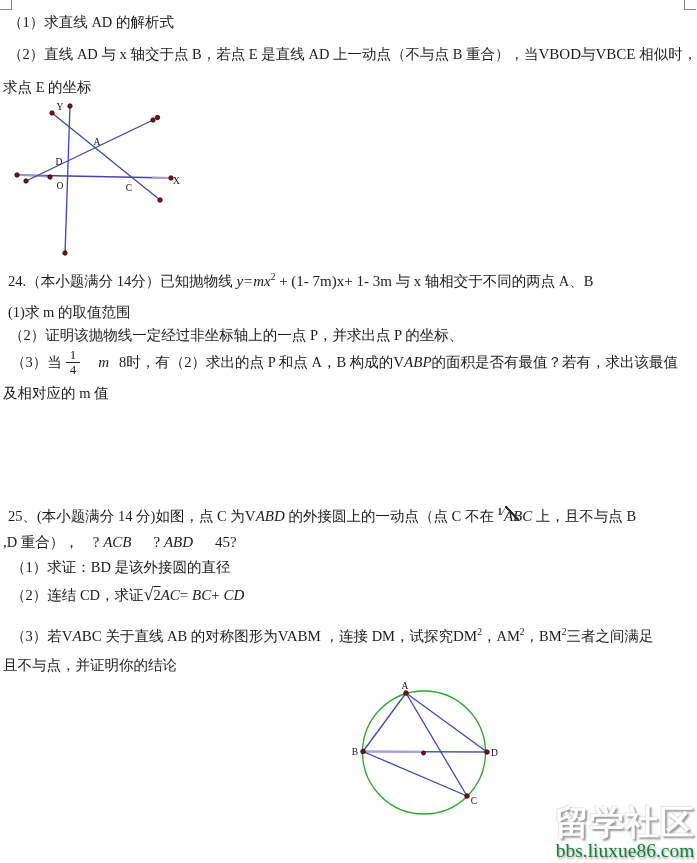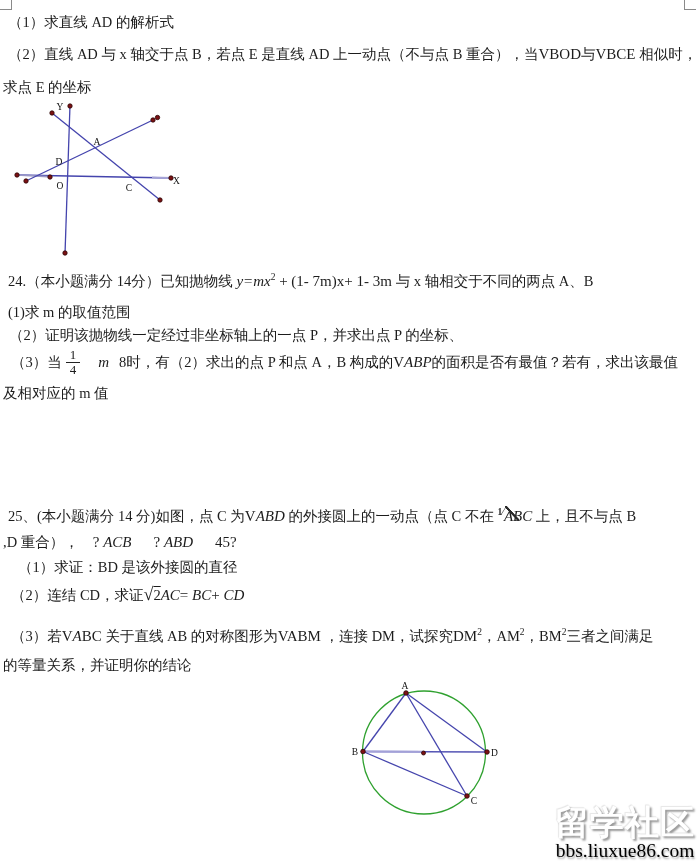--- a/index.html
+++ b/index.html
@@ -27,21 +27,21 @@
   .sqrt-rad { font-family:"Liberation Serif",serif; text-decoration:overline; }
   .corner-tl { position:absolute; left:0; top:0; width:11px; height:9px;
     border-right:1px solid #8a8a8a; border-bottom:1px solid #8a8a8a; }
   .corner-tr { position:absolute; right:1px; top:0; width:11px; height:9px;
     border-left:1px solid #8a8a8a; border-bottom:1px solid #8a8a8a; }
   .fig { position:absolute; }
   .fig text { font-family:"Liberation Serif",serif; fill:#111; font-size:9.5px; }
   .watermark { position:absolute; right:2px; bottom:1px; text-align:center; pointer-events:none; }
   .wm-title { font-size:34px; font-weight:bold; letter-spacing:1px; color:#ffffff;
     text-shadow:2px 2px 2px #9a9a9a, -1px -1px 1px #e6e6e6, 0 0 1px #cccccc; line-height:48px; }
-  .wm-url { font-size:19.5px; color:#000000; margin-top:-6px;
+  .wm-url { font-size:19.5px; color:#15803d; margin-top:-6px;
     text-shadow:1px 2px 2px #a6a6a6, -1px -1px 1px #eeeeee; line-height:20px; }
 </style>
 </head>
 <body>
 
 <div class="page">
 
   <div class="corner-tl"></div>
   <div class="corner-tr"></div>
 
@@ -110,31 +110,31 @@
   <div class="line" style="left:3px; top:384px;">
     <span>及相对应的 m 值</span>
   </div>
 
   <div class="line" style="left:8px; top:503px;">
     <span>25、(本小题满分 14 分)如图，点 C 为</span><span class="tri">V</span><span class="math">ABD</span><span> 的外接圆上的一动点（点 C 不在 </span><span class="arc-sup">1⁄</span><span class="arc">ABC</span><span> 上，且不与点 B</span>
   </div>
   <div class="line" style="left:3px; top:533px;">
     <span>,D 重合），</span><span class="tri gap-md">? </span><span class="math">ACB</span><span class="tri gap-lg">? </span><span class="math">ABD</span><span class="tri gap-lg">45?</span>
   </div>
-  <div class="line" style="left:11px; top:558px;margin-left:7px;">
+  <div class="line" style="left:11px; top:558px;">
     <span>（1）求证：BD 是该外接圆的直径</span>
   </div>
   <div class="line" style="left:11px; top:585px;">
     <span>（2）连结 CD，求证</span><span class="sqrt-sign">√</span><span class="sqrt-rad">2</span><span class="math">AC</span><span class="tri">= </span><span class="math">BC</span><span class="tri">+ </span><span class="math">CD</span>
   </div>
   <div class="line" style="left:11px; top:627px;">
     <span>（3）若</span><span class="tri">V</span><span class="math">A</span><span class="tri">BC</span><span> 关于直线 AB 的对称图形为</span><span class="tri">VABM</span><span> ，连接 DM，试探究</span><span class="tri">DM</span><sup class="sup">2</sup><span>，AM</span><sup class="sup">2</sup><span>，BM</span><sup class="sup">2</sup><span>三者之间满足</span>
   </div>
   <div class="line" style="left:3px; top:656px;">
-    <span>的等量关系，并证明你的结论</span>
+    <span>且不与点，并证明你的结论</span>
   </div>
 
   <svg class="fig" style="left:350px; top:680px;" width="165" height="150" viewBox="0 0 165 150">
     <circle cx="74" cy="72.5" r="61.5" fill="none" stroke="#2fa12f" stroke-width="1.3"></circle>
     <line x1="13" y1="71.5" x2="137" y2="72" stroke="#5555b5" stroke-width="1.4"></line>
     <line x1="13" y1="71.5" x2="74" y2="71.8" stroke="#a3a1d8" stroke-width="2"></line>
     <line x1="56" y1="13" x2="13" y2="71.5" stroke="#4545ad" stroke-width="1.3"></line>
     <line x1="56" y1="13" x2="137" y2="72" stroke="#4545ad" stroke-width="1.3"></line>
     <line x1="56" y1="13" x2="117" y2="116" stroke="#4545ad" stroke-width="1.3"></line>
     <line x1="13" y1="71.5" x2="117" y2="116" stroke="#4545ad" stroke-width="1.3"></line>

